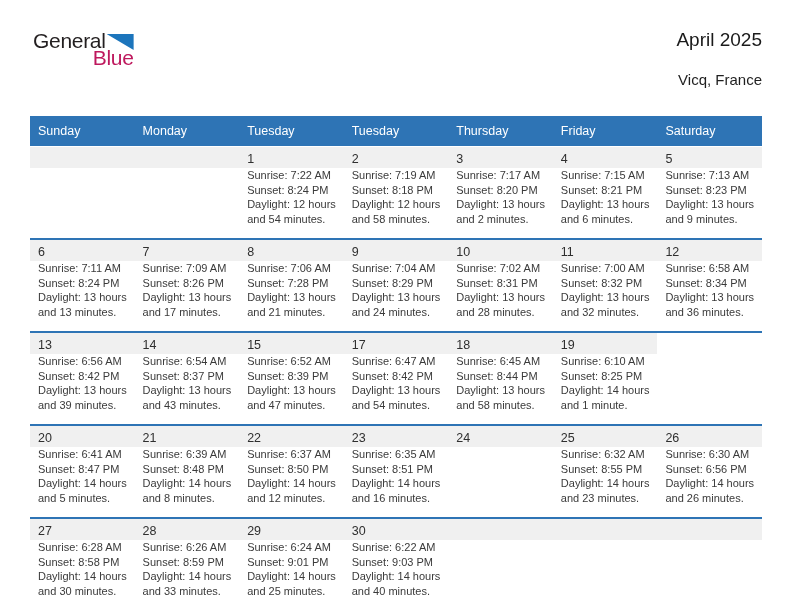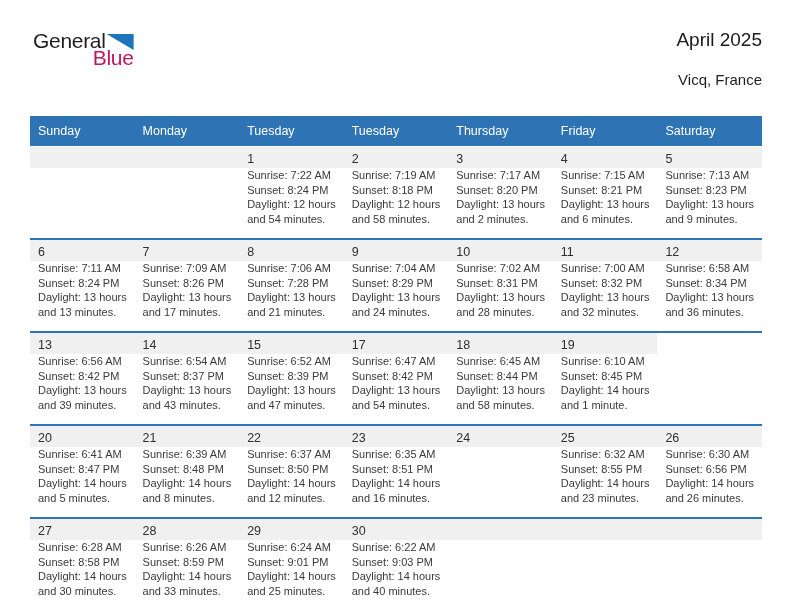--- a/index.html
+++ b/index.html
@@ -350,21 +350,21 @@
       <div class="daylight">Daylight: 13 hours and 58 minutes.</div>
     </div>
   </div>
 
   <div class="cell">
     <div class="day-band">
       <span class="day-num">19</span>
     </div>
     <div class="cell-body">
       <div class="sunrise">Sunrise: 6:10 AM</div>
-      <div class="sunset">Sunset: 8:45 PM</div>
+      <div class="sunset">Sunset: 8:25 PM</div>
       <div class="daylight">Daylight: 14 hours and 1 minute.</div>
     </div>
   </div>
 </div>
         <div class="week">
   <div class="cell">
     <div class="day-band">
       <span class="day-num">20</span>
     </div>
     <div class="cell-body">

